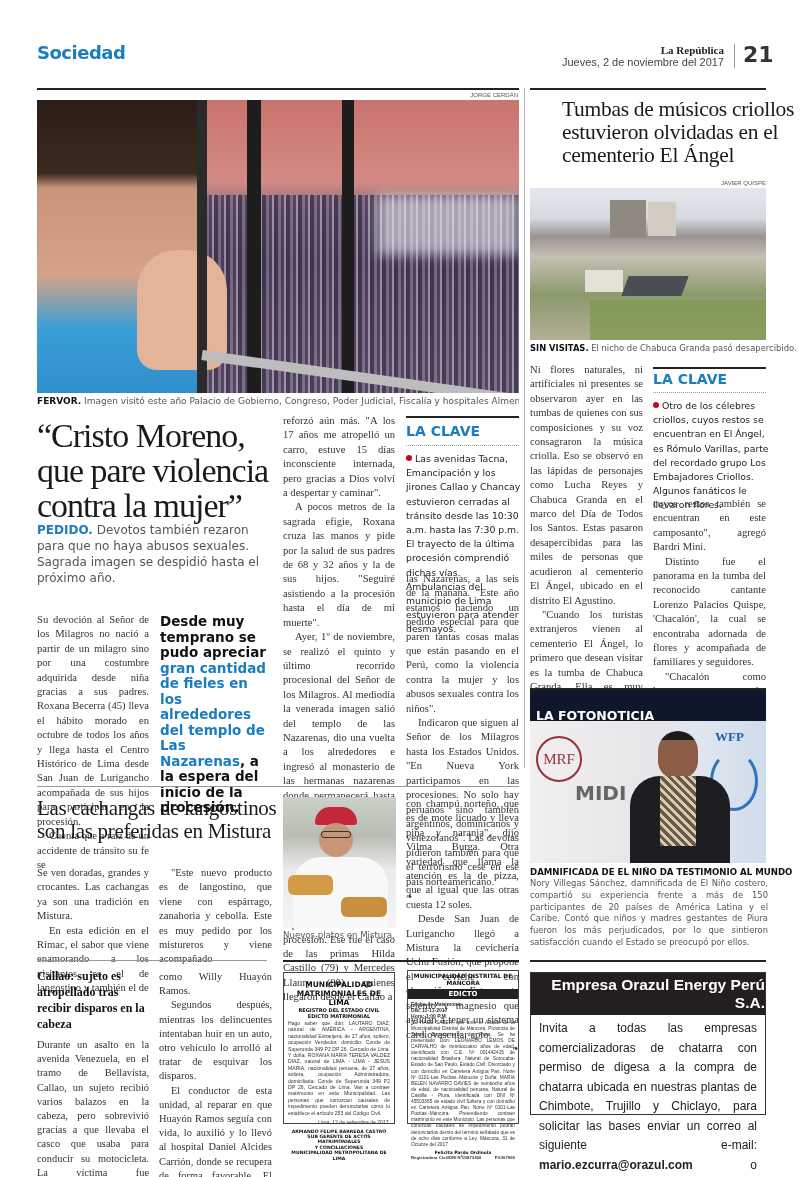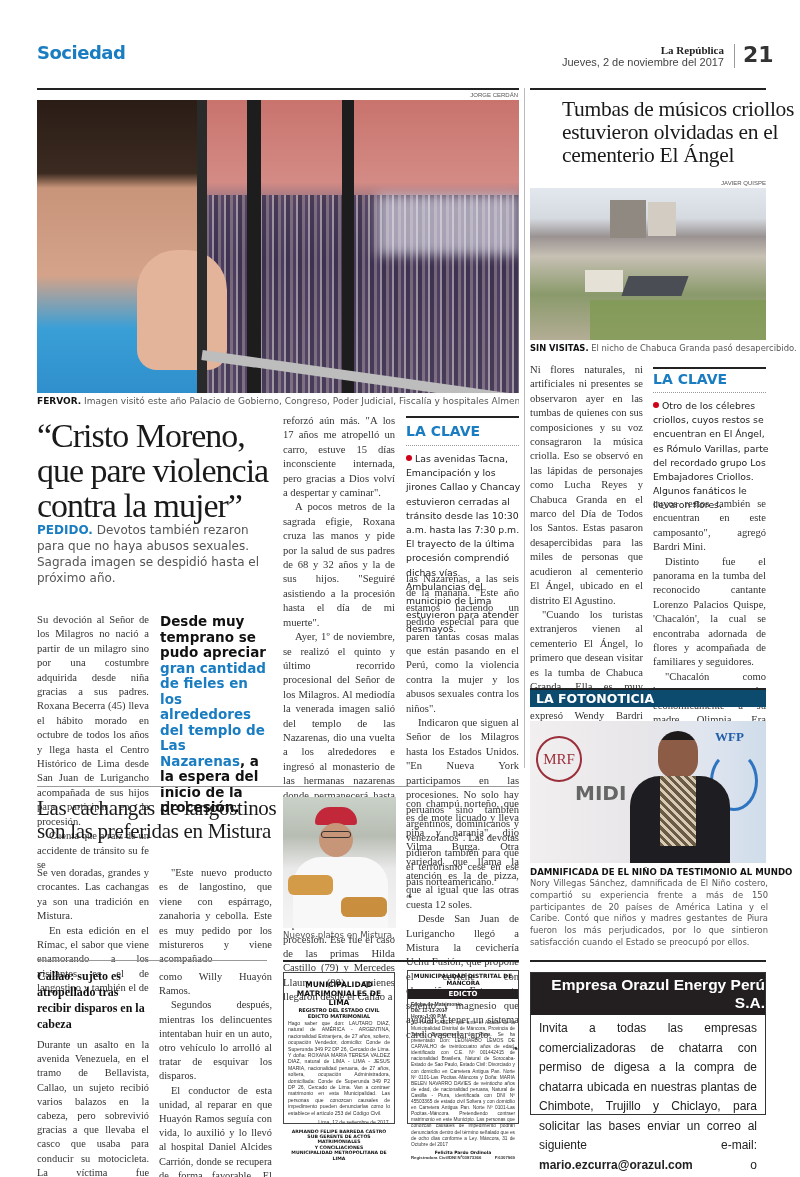--- a/index.html
+++ b/index.html
@@ -22,21 +22,21 @@
 h2.head{font-family:"Liberation Serif",serif;font-size:21px;line-height:23px;color:#1a1a1a;font-weight:normal;letter-spacing:-0.3px}
 .bajada{font-family:"DejaVu Sans",sans-serif;font-size:12px;line-height:16px;color:#555}
 .bajada b{color:#1a7cc1}
 .quote{font-family:"DejaVu Sans",sans-serif;font-weight:bold;font-size:13.5px;line-height:15.5px;color:#111}
 .quote .hl{color:#1a7cc1}
 .clave-title{font-family:"DejaVu Sans",sans-serif;font-weight:bold;font-size:14px;color:#1a7cc1}
 .clave-body{font-family:"DejaVu Sans",sans-serif;font-size:9.3px;line-height:14.2px;color:#222}
 .dot{display:inline-block;width:6px;height:6px;border-radius:50%;background:#d0021b;margin-right:3px;vertical-align:1px}
 .dotted{position:absolute;border-top:1px dotted #999;height:0}
 .photo{position:absolute;overflow:hidden}
-.foto-banner{background:#0c4a6e;color:#fff;font-family:"DejaVu Sans",sans-serif;font-weight:bold;font-size:12.5px;padding:1px 6px}
+.foto-banner{background:#0f172a;color:#fff;font-family:"DejaVu Sans",sans-serif;font-weight:bold;font-size:12.5px;padding:18px 6px}
 .legal{font-family:"Liberation Sans",sans-serif;font-size:5.1px;line-height:6.4px;color:#333;text-align:justify}
 .legal-h{font-family:"DejaVu Sans",sans-serif;font-weight:bold;text-align:center;color:#111}
 .ad-head{background:#231f20;color:#fff;font-family:"Liberation Sans",sans-serif;font-weight:bold;font-size:15.5px;text-align:right;padding:3px 0}
 .ad-body{font-family:"Liberation Sans",sans-serif;font-size:12px;line-height:19.5px;color:#222;text-align:justify;padding:4px 8px}
 .end-mark{font-size:8px;color:#333}
 </style>
 </head>
 <body>
 
 <div class="abs section-title" style="left:37px;top:42px;">Sociedad</div>

